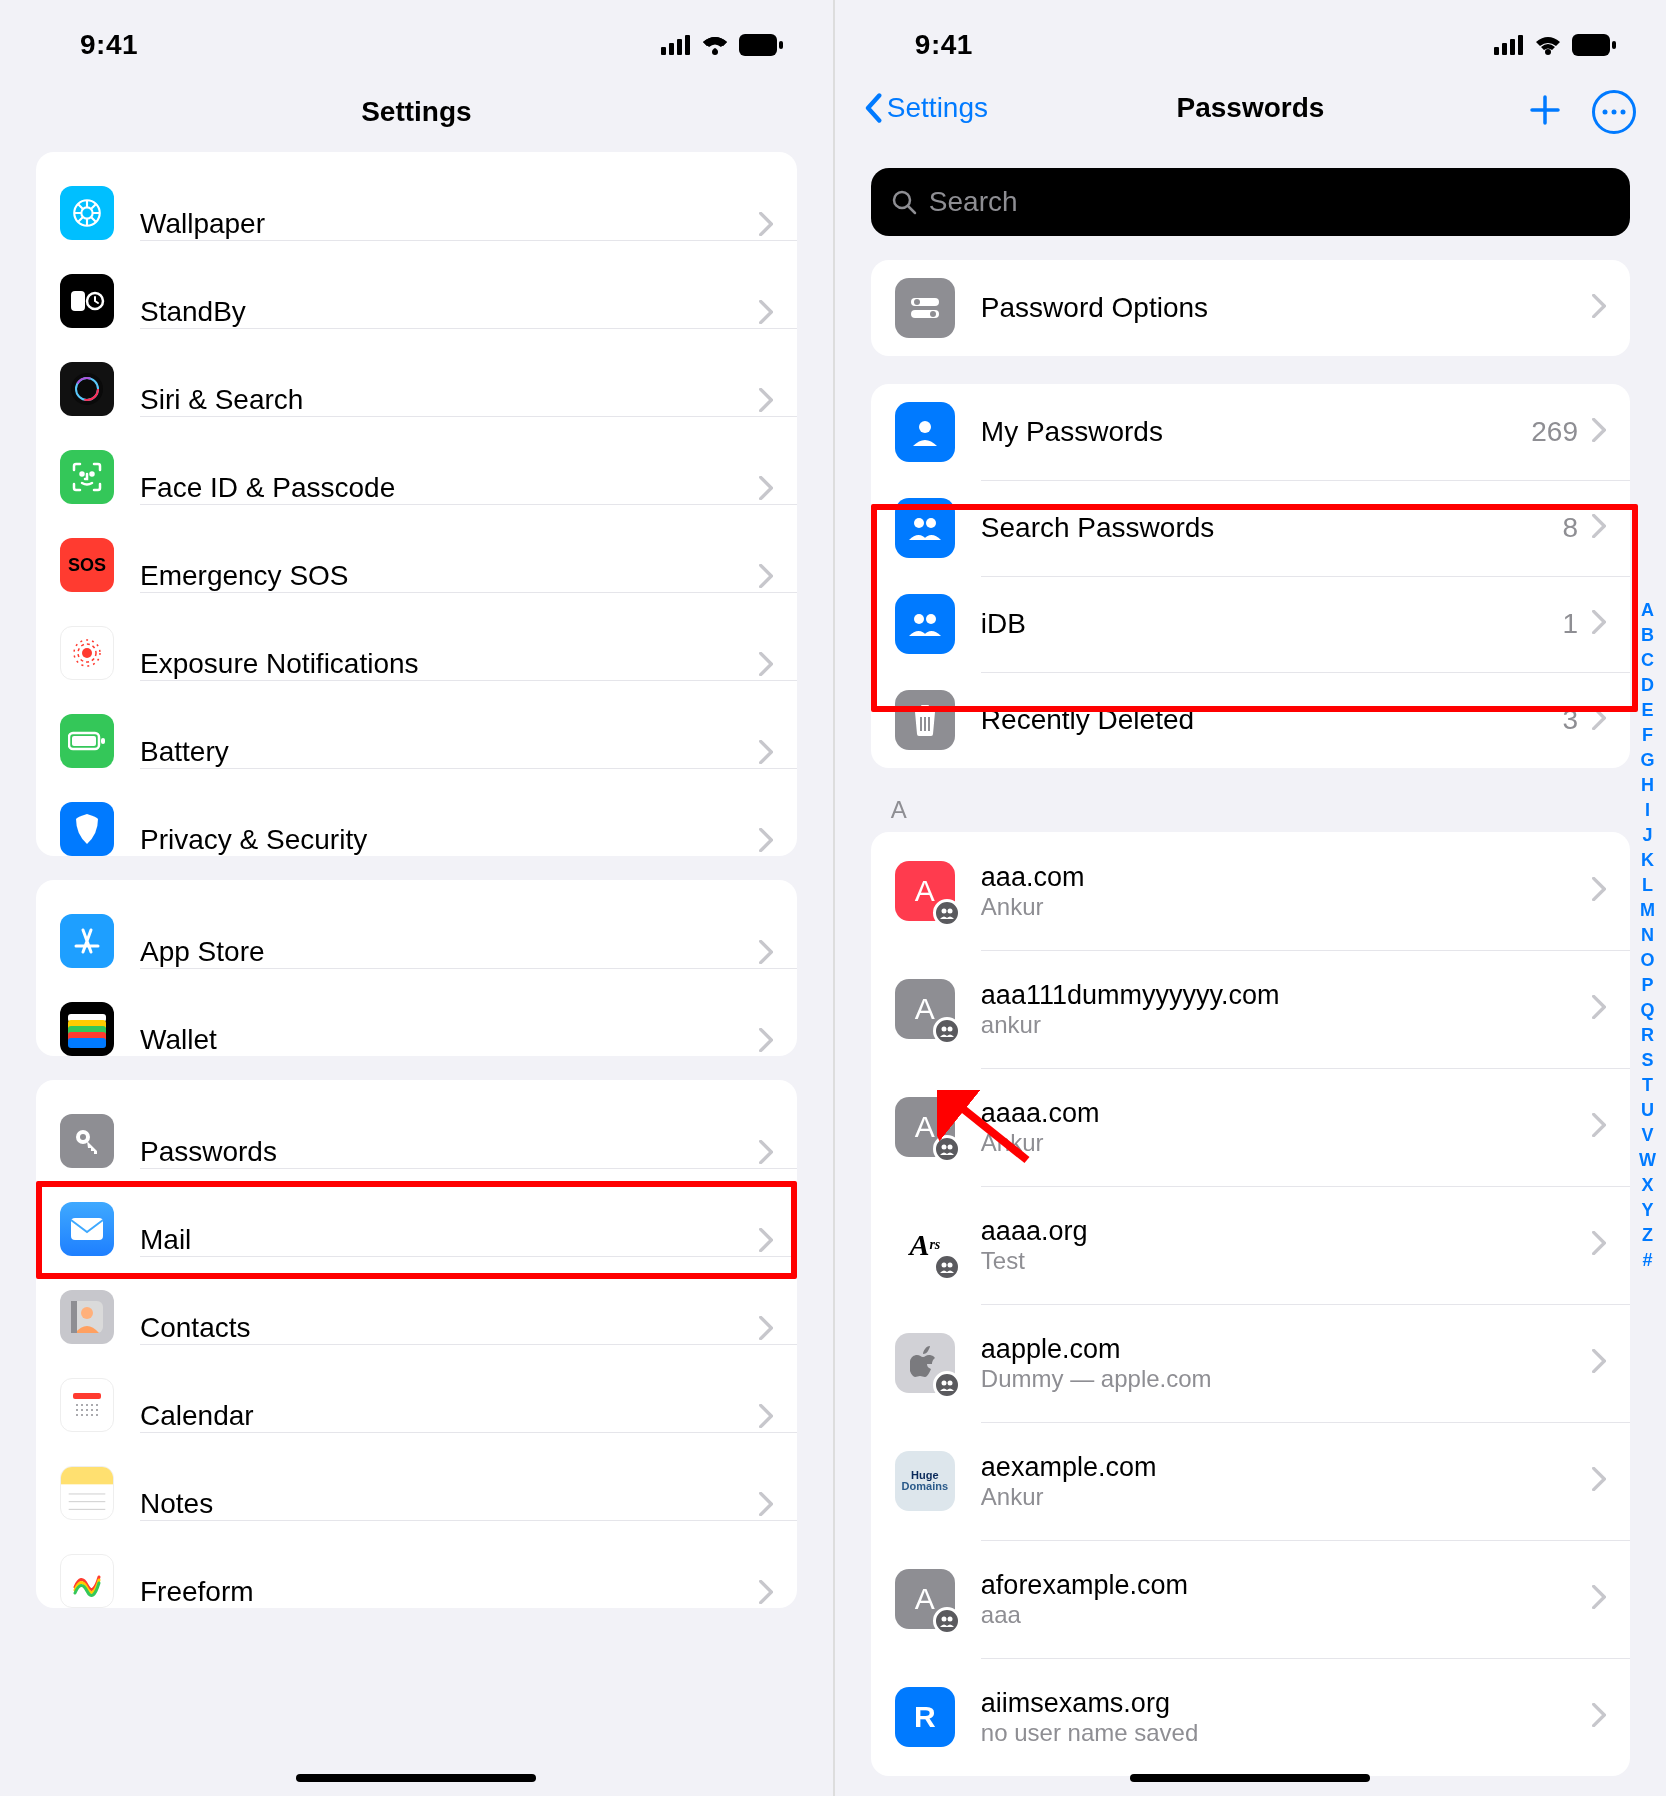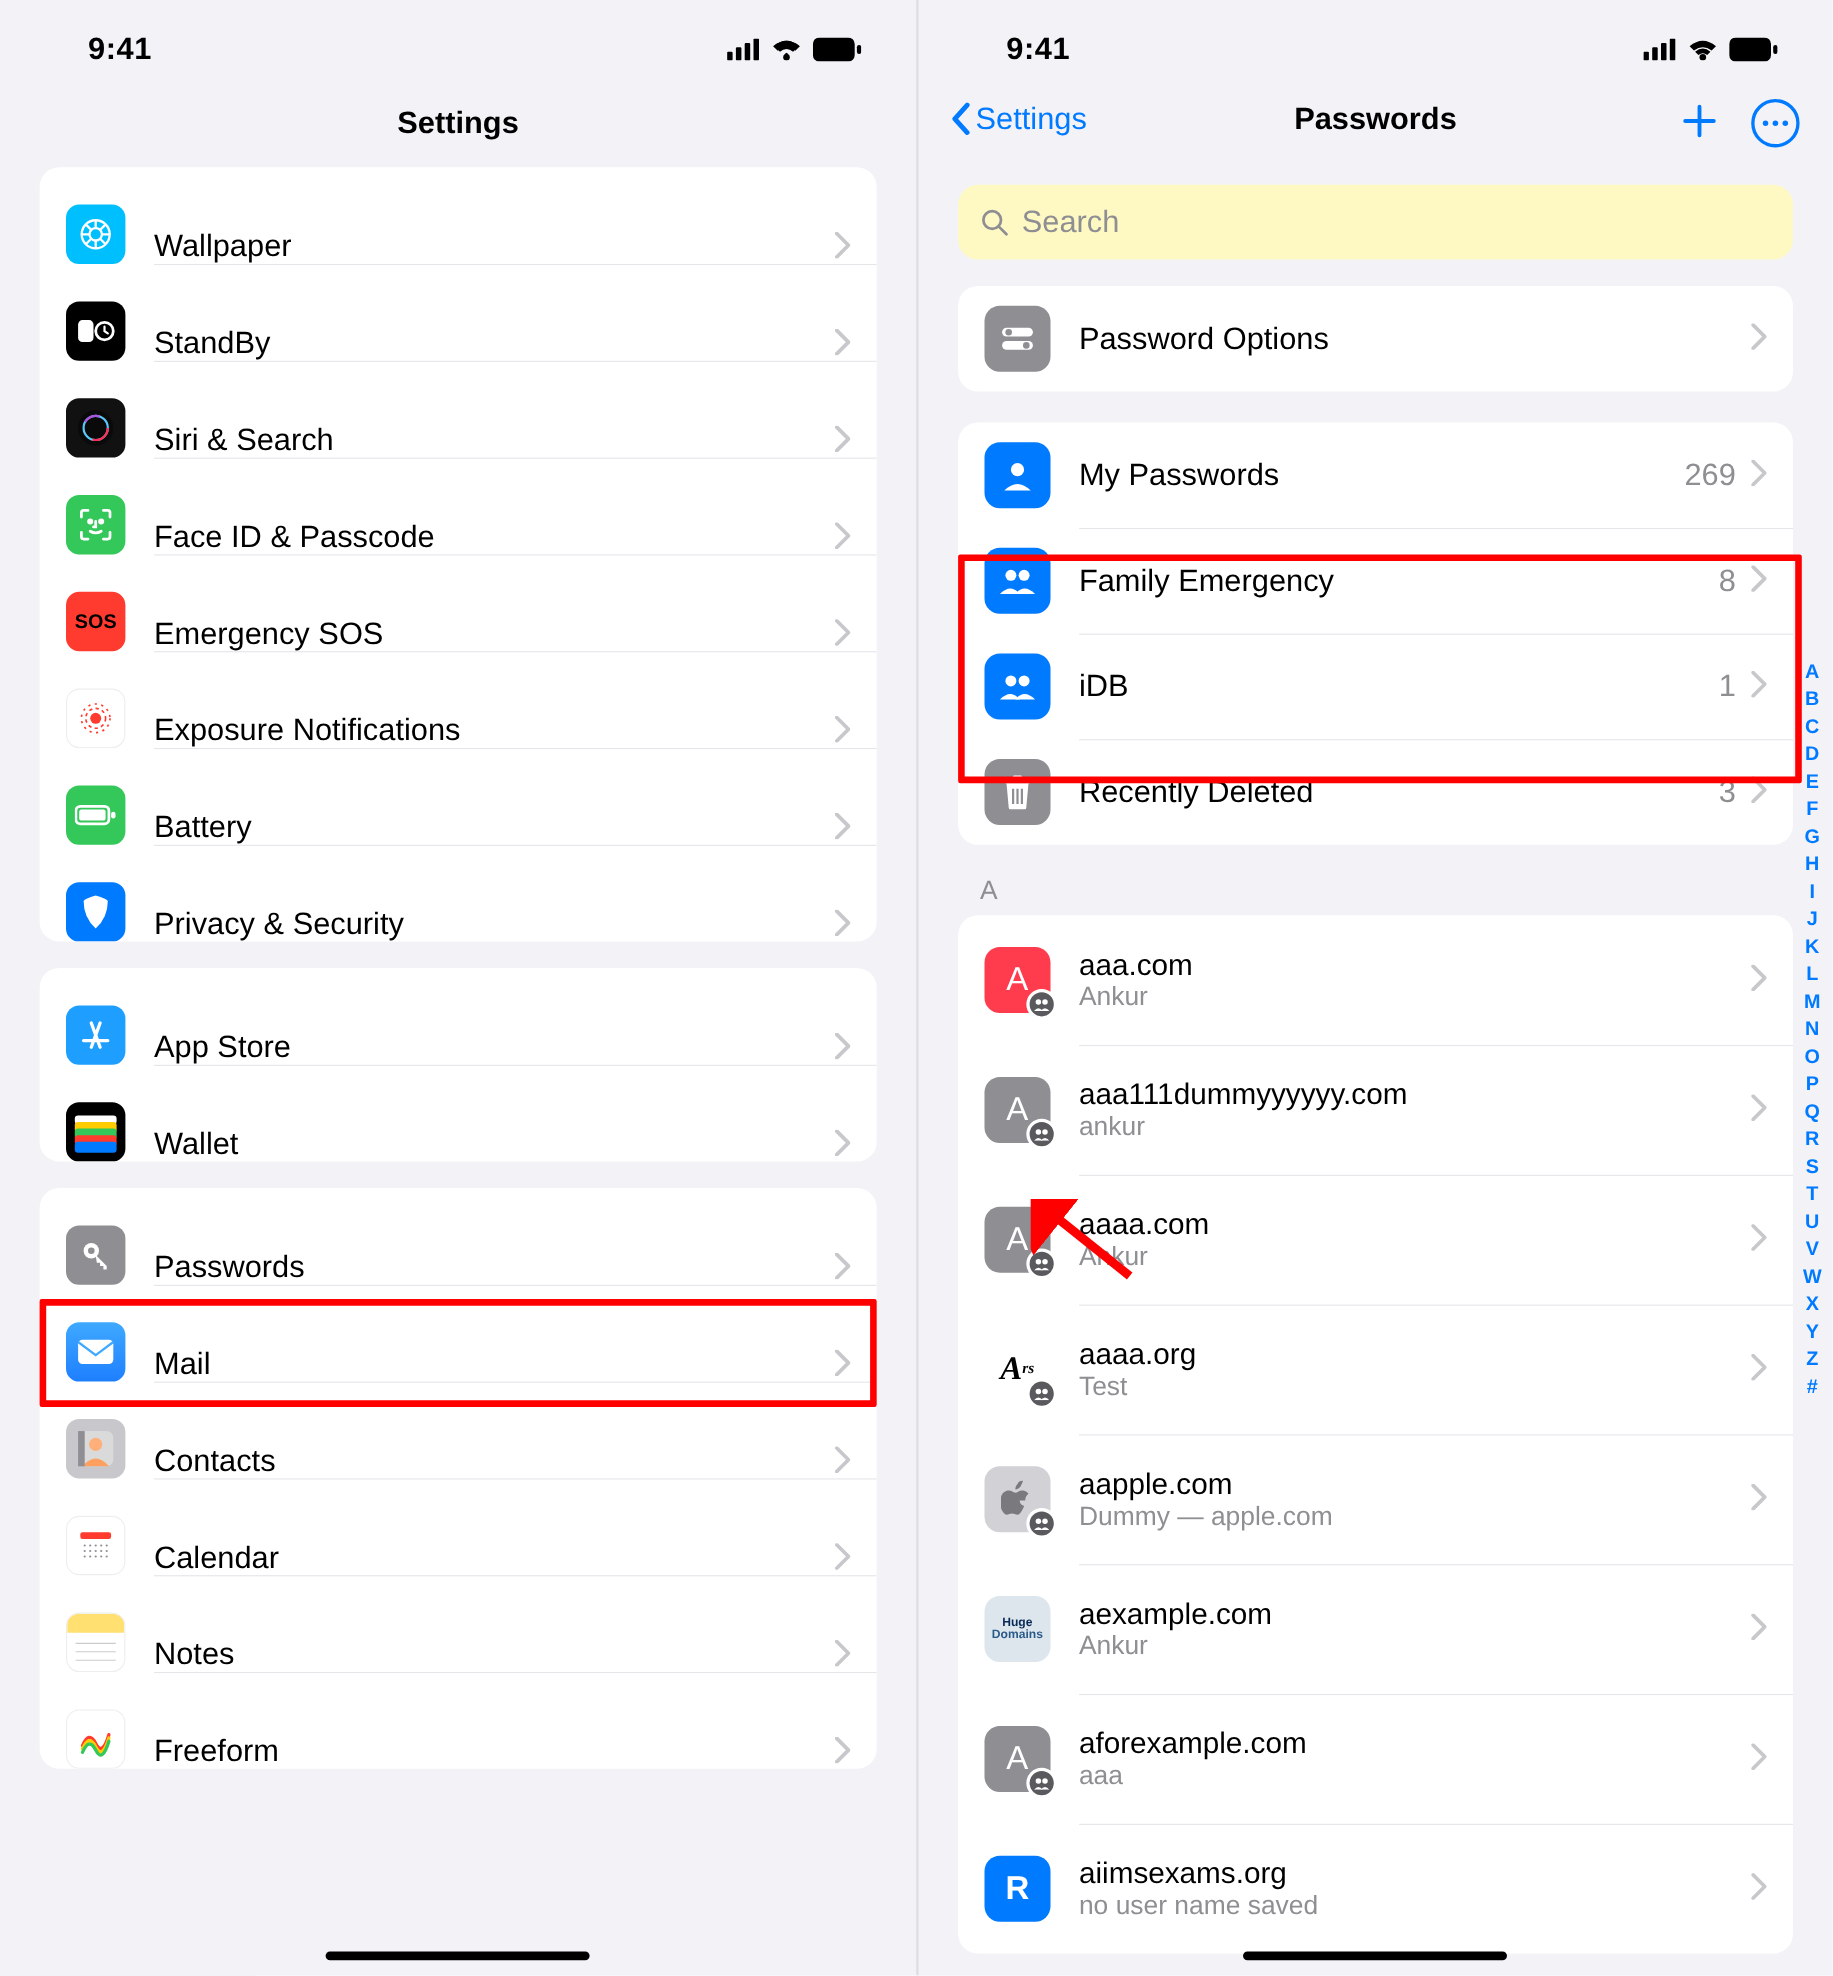--- a/index.html
+++ b/index.html
@@ -36,21 +36,21 @@
 
 .right .nav { position: relative; height: 78px; }
 .back { position: absolute; left: 28px; top: 2px; display: flex; align-items: center; color: #007aff; font-size: 28px; gap: 4px; }
 .back svg { width: 20px; height: 30px; }
 .nav-title { text-align: center; font-size: 28px; font-weight: 600; padding-top: 2px; }
 .nav-actions { position: absolute; right: 30px; top: 0; display: flex; align-items: center; gap: 30px; }
 .nav-actions .plus { color: #007aff; }
 .nav-actions .more { width: 44px; height: 44px; border: 3px solid #007aff; border-radius: 50%; display: flex; align-items: center; justify-content: center; color: #007aff; }
 
 .search-wrap { margin: 0 36px 24px; }
-.search { height: 68px; background: #fef9c3; border-radius: 18px; display: flex; align-items: center; padding: 0 20px; color: #8e8e93; font-size: 28px; gap: 12px; }
+.search { height: 68px; background: #000000; border-radius: 18px; display: flex; align-items: center; padding: 0 20px; color: #8e8e93; font-size: 28px; gap: 12px; }
 
 .rgroup { margin: 0 36px 28px; background: #fff; border-radius: 18px; overflow: hidden; }
 .rrow { display: flex; align-items: center; height: 96px; padding: 0 24px; position: relative; }
 .rrow + .rrow::before {
   content: ""; position: absolute; left: 110px; right: 0; top: 0; height: 1px; background: #e5e5ea;
 }
 .grp-icon { width: 60px; height: 60px; border-radius: 14px; margin-right: 26px; display: flex; align-items: center; justify-content: center; flex-shrink: 0; }
 .grp-label { font-size: 28px; flex: 1; }
 .grp-count { font-size: 28px; color: #8e8e93; margin-right: 14px; }
 
@@ -430,21 +430,21 @@
     </div>
     <div class="rrow">
       <div class="grp-icon" style="background:#007AFF">
         <svg width="36" height="28" viewBox="0 0 36 28" fill="#fff">
             <circle cx="12" cy="9" r="5"></circle>
             <circle cx="24" cy="9" r="5"></circle>
             <path d="M2 26 Q12 16 20 26 Z"></path>
             <path d="M16 26 Q24 16 34 26 Z"></path>
           </svg>
       </div>
-      <div class="grp-label">Family Emergency</div>
+      <div class="grp-label">Search Passwords</div>
       <div class="grp-count">8</div>
       <div class="chev"><svg viewBox="0 0 10 18">
             <path d="M1 1 L9 9 L1 17" stroke="currentColor" stroke-width="2.5" fill="none" stroke-linecap="round"></path>
           </svg></div>
     </div>
     <div class="rrow">
       <div class="grp-icon" style="background:#007AFF">
         <svg width="36" height="28" viewBox="0 0 36 28" fill="#fff">
             <circle cx="12" cy="9" r="5"></circle>
             <circle cx="24" cy="9" r="5"></circle>

